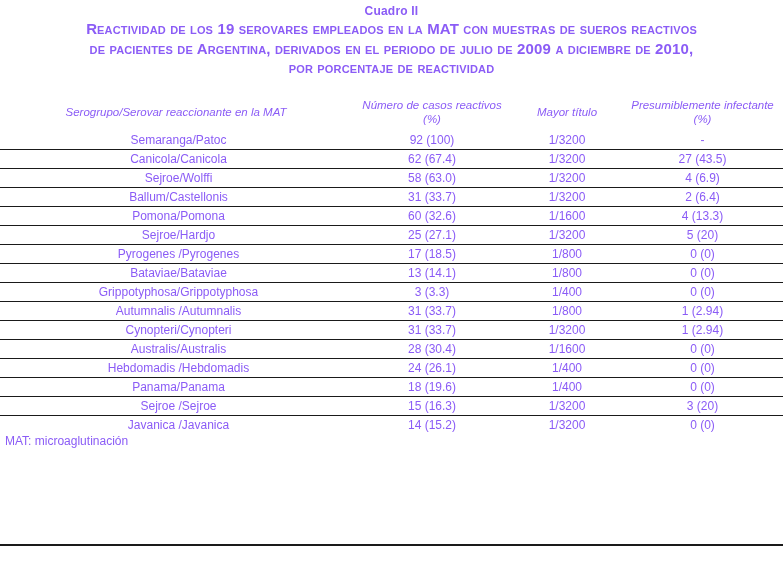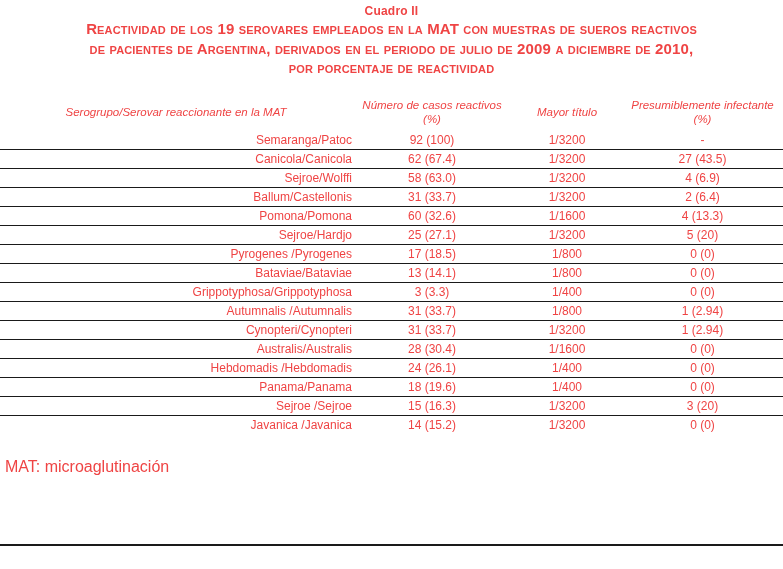--- a/index.html
+++ b/index.html
@@ -1,21 +1,21 @@
 <!DOCTYPE html>
 <html><head>
 <meta charset="utf-8">
 <style>
   html, body { margin: 0; padding: 0; background: #ffffff; }
   .page {
     width: 783px;
     height: 556px;
     position: relative;
     background: #ffffff;
-    color: #ef4444;
+    color: #8b5cf6;
     font-family: "Liberation Sans", sans-serif;
     overflow: hidden;
     box-sizing: border-box;
   }
   .caption {
     padding-top: 4px;
     text-align: center;
     font-weight: bold;
     font-size: 12px;
     line-height: 15px;
@@ -56,28 +56,27 @@
     line-height: 14px;
     height: 18px;
     padding: 0;
     vertical-align: middle;
     border-bottom: 1.5px solid #1a1a1a;
     text-align: center;
     white-space: nowrap;
     overflow: hidden;
   }
   tbody td.c1 {
-    text-align: right;
+    text-align: center;
     padding-left: 5px;
   }
   tbody tr:last-child td { border-bottom: none; }
   .footnote {
-    margin-top: 26px;
     padding-left: 5px;
-    font-size: 16px;
+    font-size: 12px;
     line-height: 14px;
   }
   .bottom-rule {
     position: absolute;
     left: 0;
     bottom: 10px;
     width: 783px;
     height: 2px;
     background: #1a1a1a;
   }

